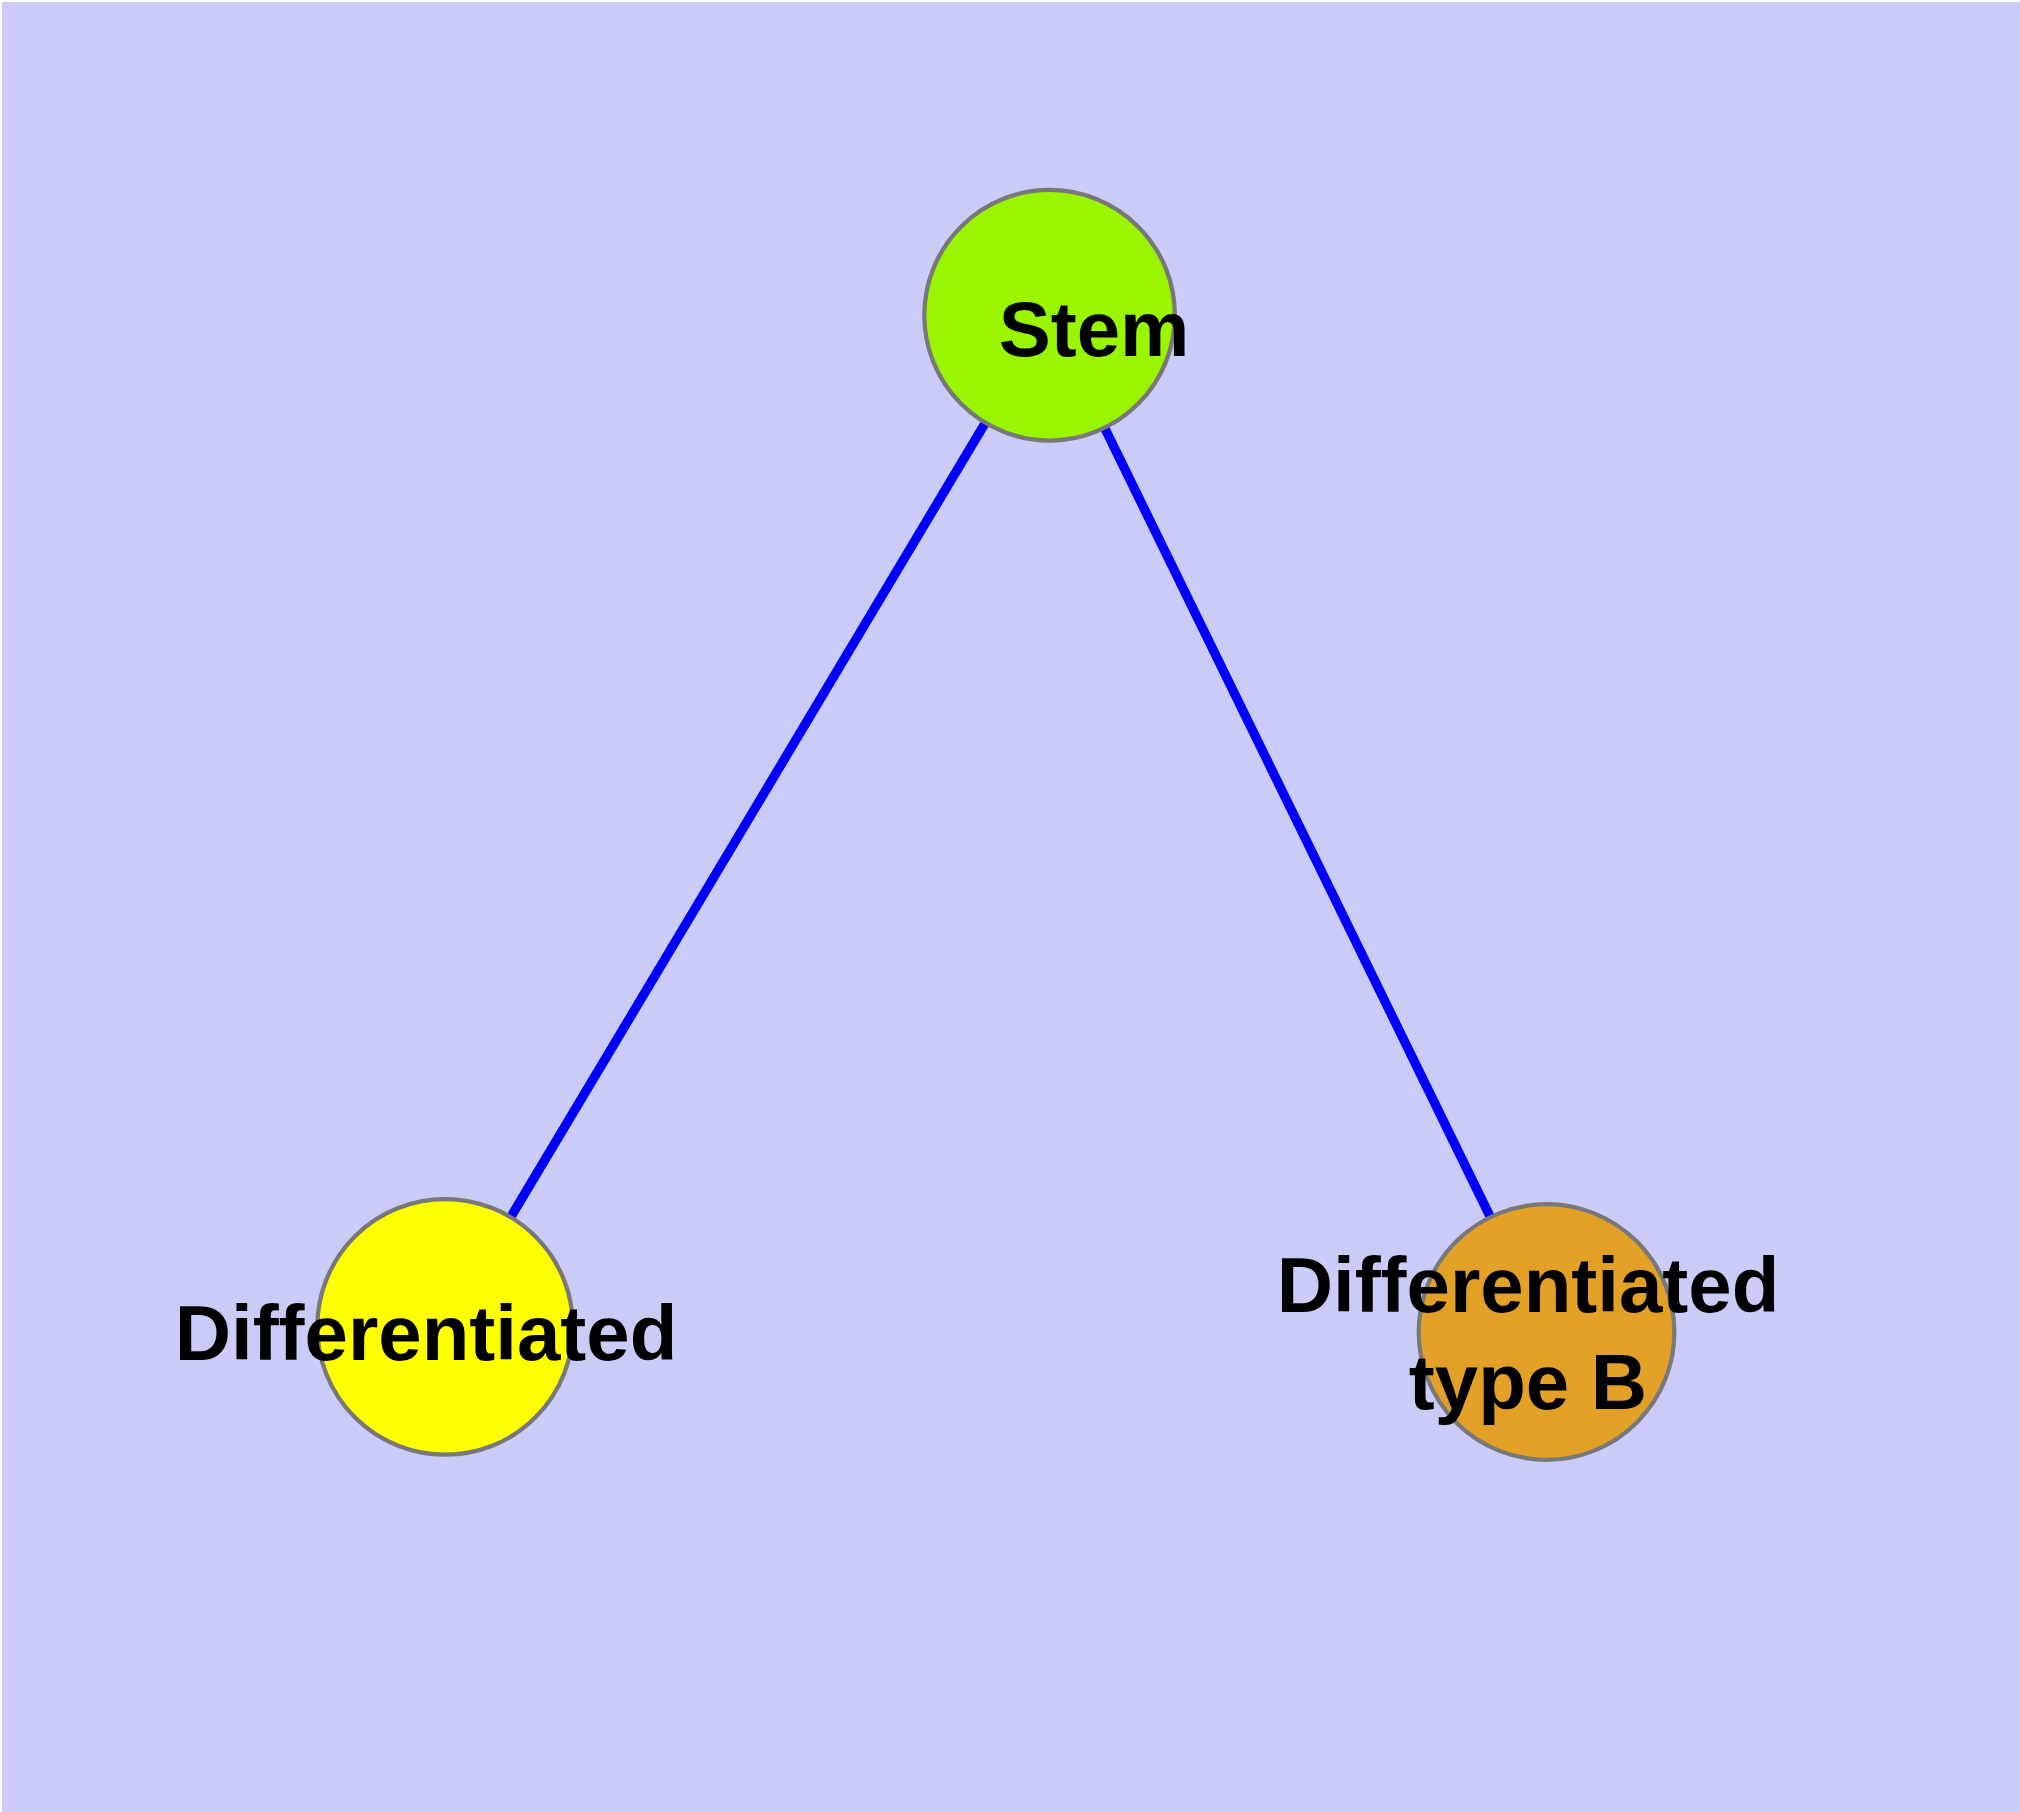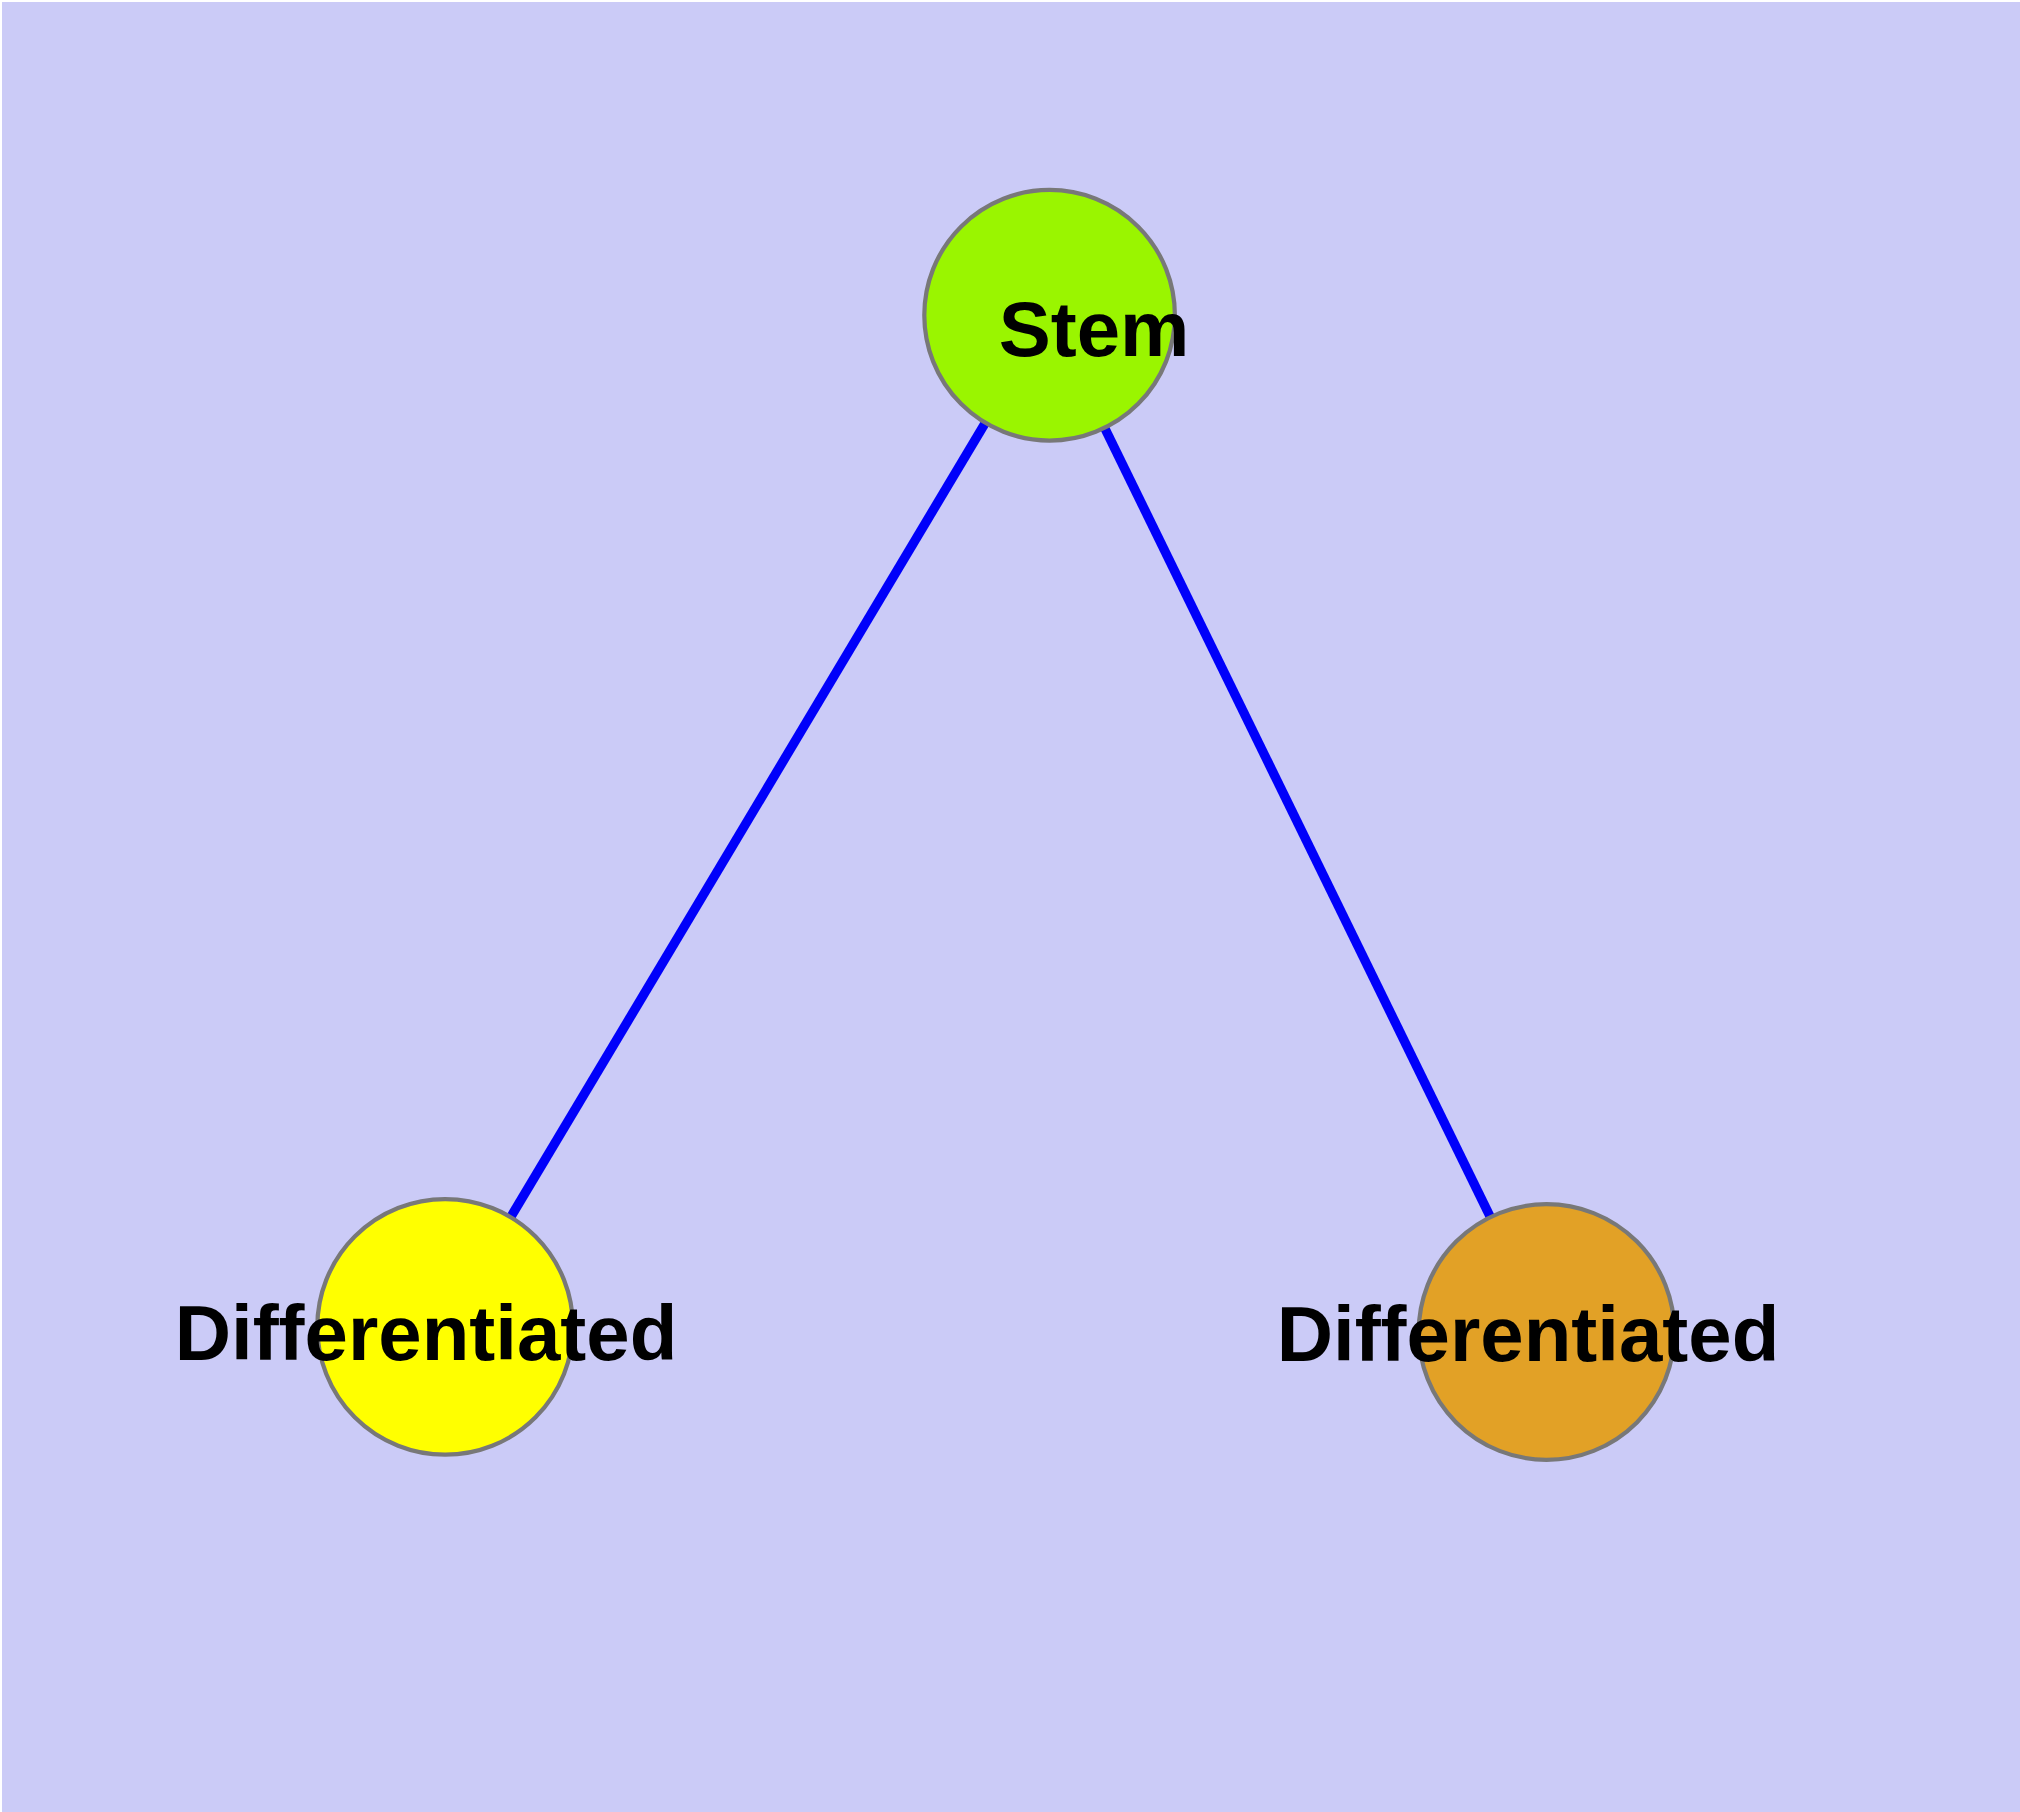--- a/index.html
+++ b/index.html
@@ -69,16 +69,17 @@
   <div class="node-label label-stem">
     <span>Stem</span>
   </div>
 
   <div class="node-label label-type-a">
     <span>Differentiated</span>
   </div>
 
   <div class="node-label label-type-b">
     <span>Differentiated</span>
+    <span>type B</span>
   </div>
 
 </div>
 
 
 </body></html>

